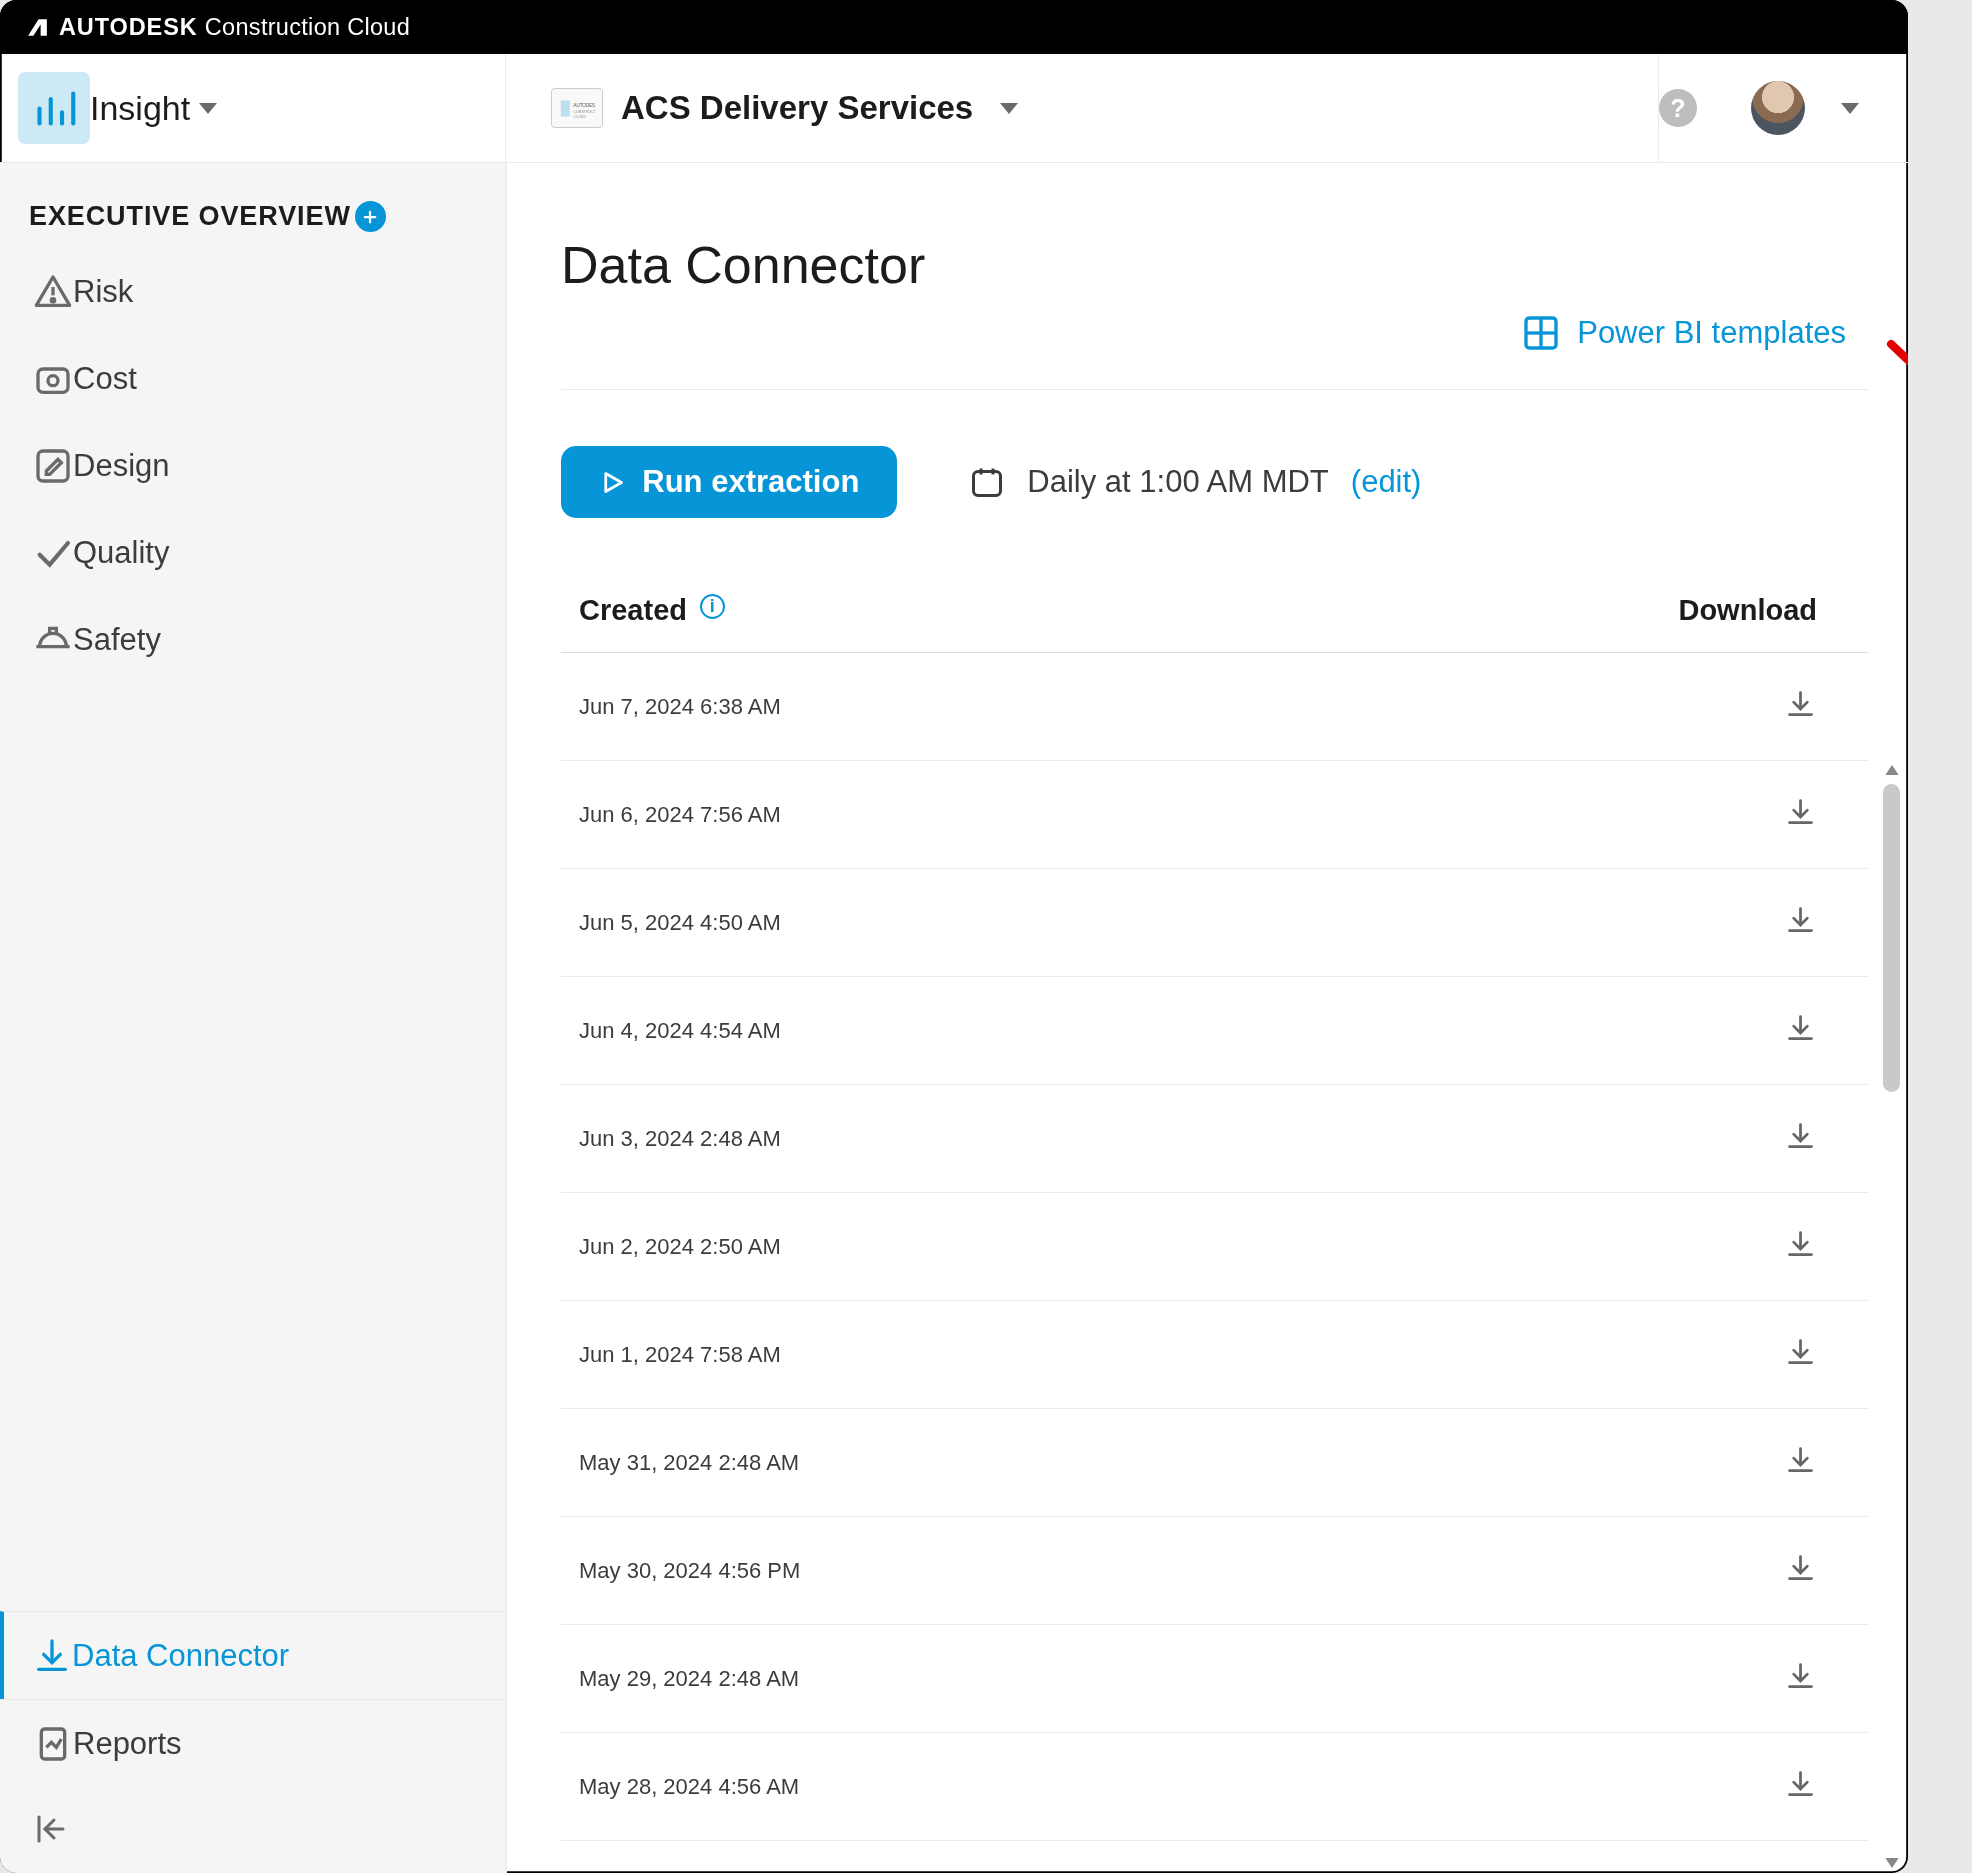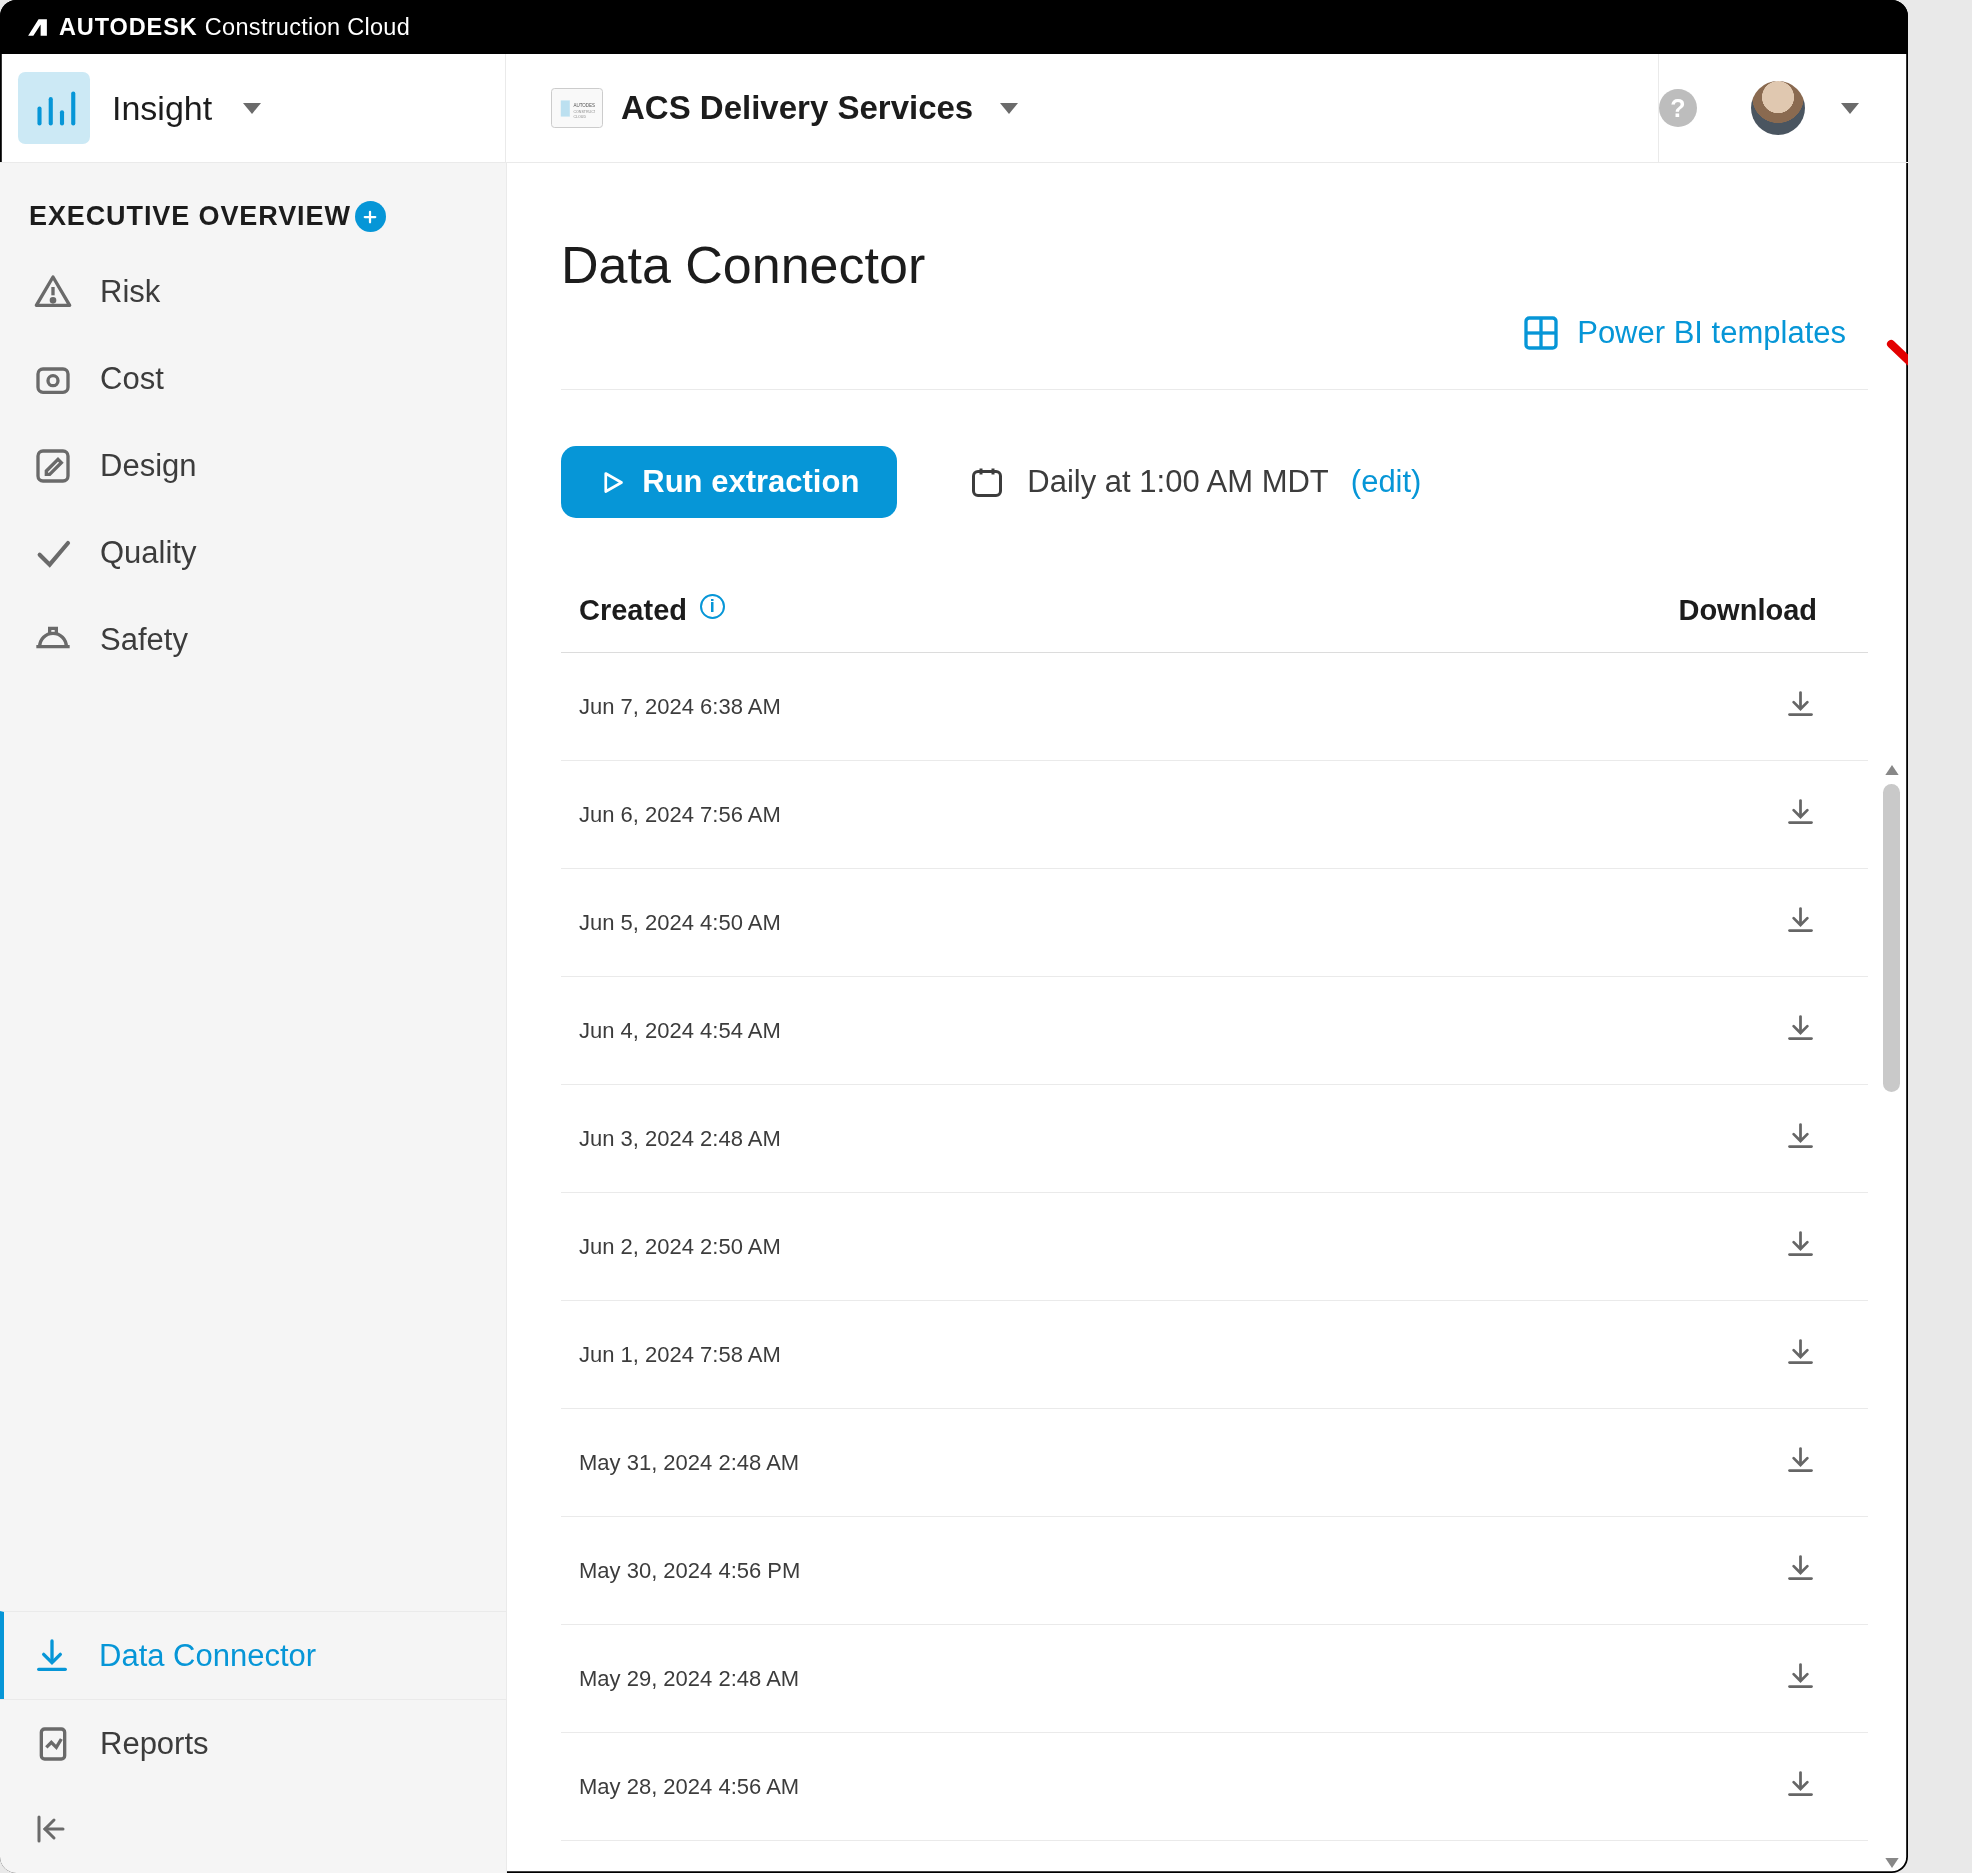--- a/index.html
+++ b/index.html
@@ -51,21 +51,21 @@
 
   
   .header{
     height:109px;
     display:flex;
     align-items:center;
     border-bottom:0.9px solid var(--border-light);
     padding:0 18px 0 18px;
   }
   .module-switch{
-    display:flex;align-items:center;gap:22px;
+    display:flex;align-items:center;
     height:100%;width:488px;
     border-right:0.9px solid var(--border-light);
   }
   .module-icon{
     width:72px;height:72px;border-radius:7.2px;
     background:var(--icon-sel);
     display:flex;align-items:center;justify-content:center;
   }
   .module-icon svg{width:45px;height:45px}
   .module-label{font-size:34px;font-weight:400;color:var(--text-dark)}
@@ -110,21 +110,21 @@
   .sb-title{
     display:flex;align-items:center;gap:4px;
     padding:16.3px 29px;
     font-size:27px;font-weight:800;letter-spacing:0.9px;color:var(--text-dark);
   }
   .plus-badge{
     width:31px;height:31px;border-radius:50%;
     background:var(--blue);display:flex;align-items:center;justify-content:center;
   }
   .nav-item{
-    display:flex;align-items:center;gap:27px;
+    display:flex;align-items:center;
     padding:23.5px 33px;font-size:31px;color:var(--text);
     cursor:pointer;
   }
   .nav-item .nav-icon{width:40px;height:40px;display:flex;align-items:center;justify-content:center;color:#6a6a6a}
   .nav-sep{flex:1}
   .nav-bottom{border-top:0.9px solid var(--border-light)}
   .nav-item.active{color:var(--blue);border-left:4.5px solid var(--blue);padding-left:28px;background:#fff0}
   .nav-item.active .nav-icon{color:var(--blue)}
 
   .collapse-btn{padding:23.5px 33px}

